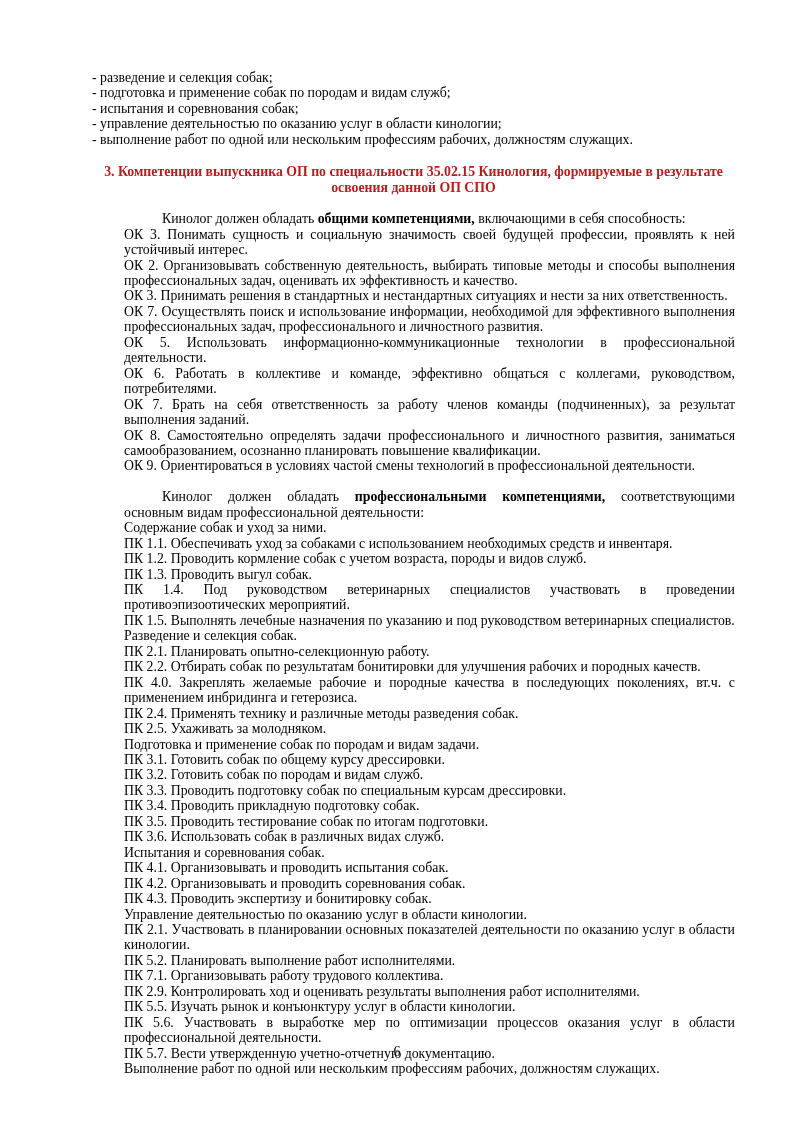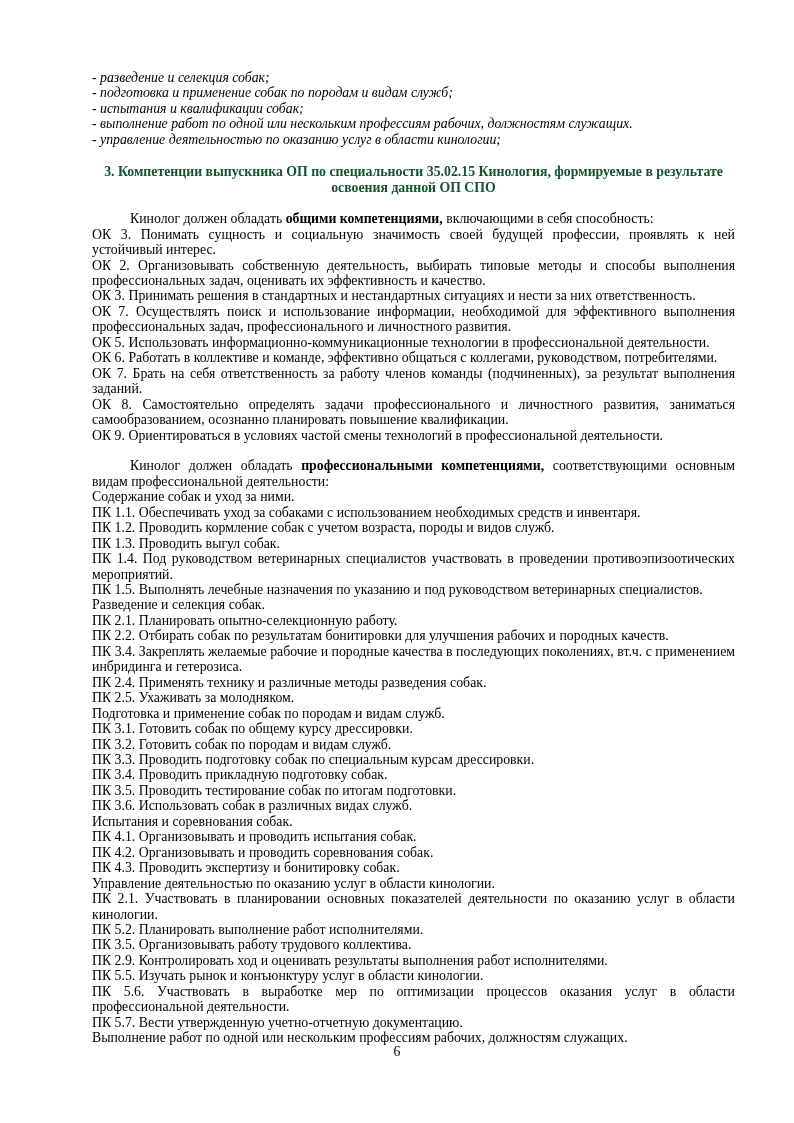--- a/index.html
+++ b/index.html
@@ -15,25 +15,25 @@
   }
   .content {
     padding: 70px 59px 0 92px;
   }
   p, h2 {
     margin: 0;
     font-size: 13.8px;
     line-height: 15.45px;
     font-weight: normal;
   }
-  .list-item { text-align: left; font-style: italic; }
-  .para { text-align: justify; }
+  .list-item { text-align: left; }
+  .para { text-align: justify; margin-left: 32px; }
   .heading {
     font-weight: bold;
-    color: #14532d;
+    color: #b91c1c;
     text-align: center;
     margin: 17px 0 16px 0;
   }
   .indent { text-indent: 38px; }
   .gap-top { margin-top: 15.45px; }
   .italic { }
   .bold { font-weight: bold; }
   .footer {
     position: absolute;
     top: 1044px;
@@ -45,23 +45,23 @@
   }
 </style>
 </head>
 <body>
 
 <div class="content">
 
   <div>
     <p class="list-item">- разведение и селекция собак;</p>
     <p class="list-item">- подготовка и применение собак по породам и видам служб;</p>
-    <p class="list-item">- испытания и квалификации собак;</p>
+    <p class="list-item">- испытания и соревнования собак;</p>
+    <p class="list-item">- управление деятельностью по оказанию услуг в области кинологии;</p>
     <p class="list-item">- выполнение работ по одной или нескольким профессиям рабочих, должностям служащих.</p>
-    <p class="list-item">- управление деятельностью по оказанию услуг в области кинологии;</p>
   </div>
 
   <h2 class="heading">3. Компетенции выпускника ОП по специальности 35.02.15 Кинология, формируемые в результате освоения данной ОП СПО</h2>
 
   <p class="para indent"><span>Кинолог должен обладать </span><span class="bold">общими компетенциями,</span><span> включающими в себя способность:</span></p>
 
   <p class="para">ОК 3. Понимать сущность и социальную значимость своей будущей профессии, проявлять к ней устойчивый интерес.</p>
   <p class="para">ОК 2. Организовывать собственную деятельность, выбирать типовые методы и способы выполнения профессиональных задач, оценивать их эффективность и качество.</p>
   <p class="para">ОК 3. Принимать решения в стандартных и нестандартных ситуациях и нести за них ответственность.</p>
   <p class="para">ОК 7. Осуществлять поиск и использование информации, необходимой для эффективного выполнения профессиональных задач, профессионального и личностного развития.</p>
@@ -76,41 +76,41 @@
   <p class="para italic">Содержание собак и уход за ними.</p>
   <p class="para">ПК 1.1. Обеспечивать уход за собаками с использованием необходимых средств и инвентаря.</p>
   <p class="para">ПК 1.2. Проводить кормление собак с учетом возраста, породы и видов служб.</p>
   <p class="para">ПК 1.3. Проводить выгул собак.</p>
   <p class="para">ПК 1.4. Под руководством ветеринарных специалистов участвовать в проведении противоэпизоотических мероприятий.</p>
   <p class="para">ПК 1.5. Выполнять лечебные назначения по указанию и под руководством ветеринарных специалистов.</p>
 
   <p class="para italic">Разведение и селекция собак.</p>
   <p class="para">ПК 2.1. Планировать опытно-селекционную работу.</p>
   <p class="para">ПК 2.2. Отбирать собак по результатам бонитировки для улучшения рабочих и породных качеств.</p>
-  <p class="para">ПК 3.4. Закреплять желаемые рабочие и породные качества в последующих поколениях, вт.ч. с применением инбридинга и гетерозиса.</p>
+  <p class="para">ПК 4.0. Закреплять желаемые рабочие и породные качества в последующих поколениях, вт.ч. с применением инбридинга и гетерозиса.</p>
   <p class="para">ПК 2.4. Применять технику и различные методы разведения собак.</p>
   <p class="para">ПК 2.5. Ухаживать за молодняком.</p>
 
-  <p class="para italic">Подготовка и применение собак по породам и видам служб.</p>
+  <p class="para italic">Подготовка и применение собак по породам и видам задачи.</p>
   <p class="para">ПК 3.1. Готовить собак по общему курсу дрессировки.</p>
   <p class="para">ПК 3.2. Готовить собак по породам и видам служб.</p>
   <p class="para">ПК 3.3. Проводить подготовку собак по специальным курсам дрессировки.</p>
   <p class="para">ПК 3.4. Проводить прикладную подготовку собак.</p>
   <p class="para">ПК 3.5. Проводить тестирование собак по итогам подготовки.</p>
   <p class="para">ПК 3.6. Использовать собак в различных видах служб.</p>
 
   <p class="para italic">Испытания и соревнования собак.</p>
   <p class="para">ПК 4.1. Организовывать и проводить испытания собак.</p>
   <p class="para">ПК 4.2. Организовывать и проводить соревнования собак.</p>
   <p class="para">ПК 4.3. Проводить экспертизу и бонитировку собак.</p>
 
   <p class="para italic">Управление деятельностью по оказанию услуг в области кинологии.</p>
   <p class="para">ПК 2.1. Участвовать в планировании основных показателей деятельности по оказанию услуг в области кинологии.</p>
   <p class="para">ПК 5.2. Планировать выполнение работ исполнителями.</p>
-  <p class="para">ПК 3.5. Организовывать работу трудового коллектива.</p>
+  <p class="para">ПК 7.1. Организовывать работу трудового коллектива.</p>
   <p class="para">ПК 2.9. Контролировать ход и оценивать результаты выполнения работ исполнителями.</p>
   <p class="para">ПК 5.5. Изучать рынок и конъюнктуру услуг в области кинологии.</p>
   <p class="para">ПК 5.6. Участвовать в выработке мер по оптимизации процессов оказания услуг в области профессиональной деятельности.</p>
   <p class="para">ПК 5.7. Вести утвержденную учетно-отчетную документацию.</p>
 
   <p class="para italic">Выполнение работ по одной или нескольким профессиям рабочих, должностям служащих.</p>
 
 </div>
 
 <div class="footer">6</div>

